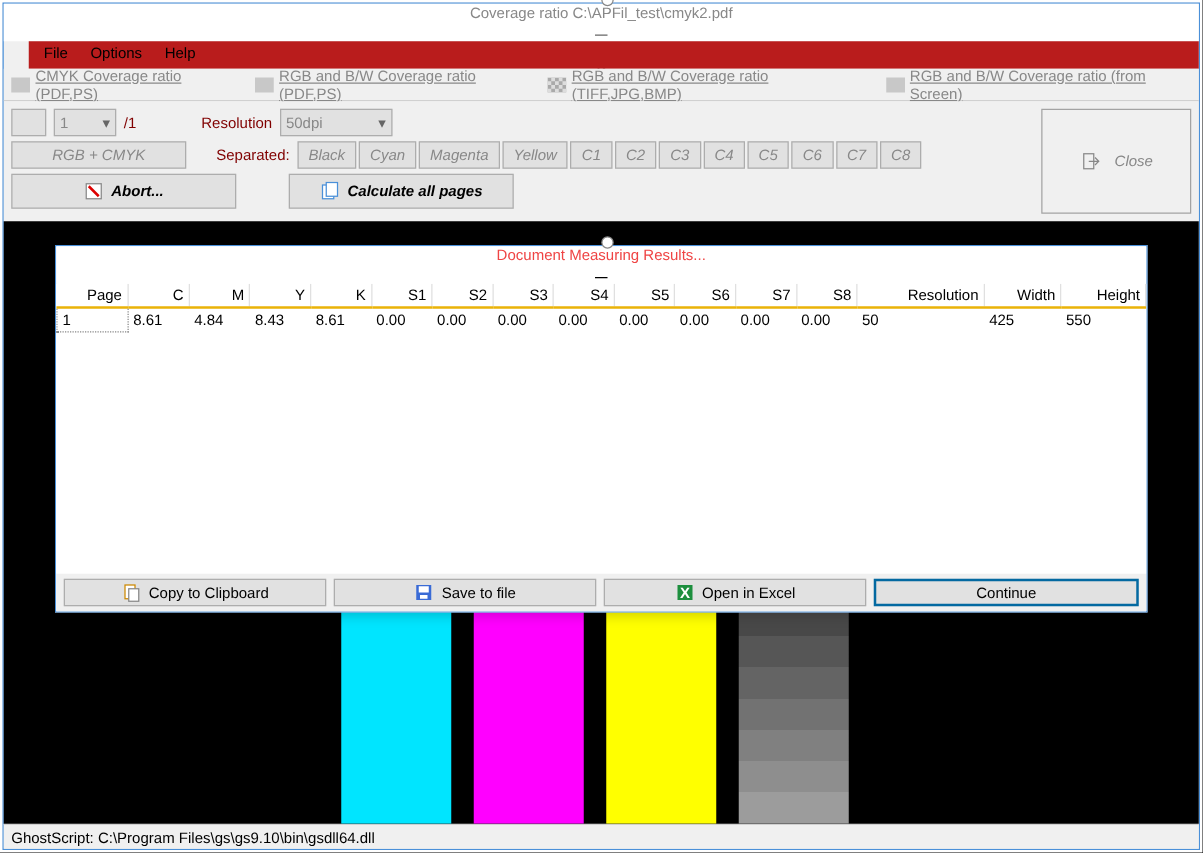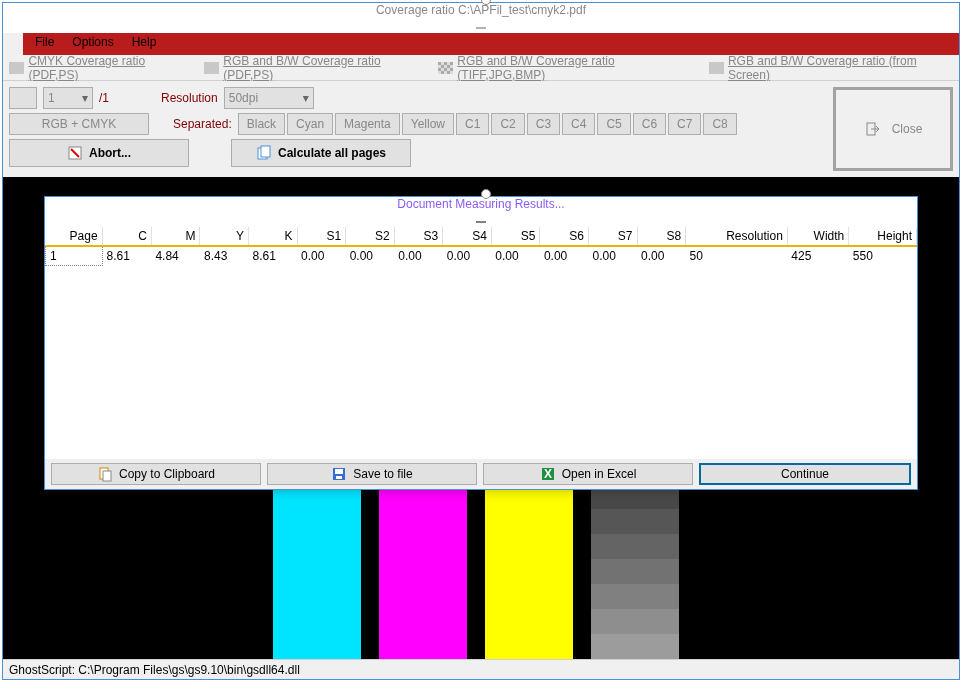--- a/index.html
+++ b/index.html
@@ -14,43 +14,43 @@
 .menubar { height: 22px; background: #b91c1c; display: flex; padding: 0 4px; gap: 2px; margin-left: 20px; }
 .menubar .menuitem { padding: 2px 8px; color: #000; }
 
 .tabstrip { height: 26px; background: #f0f0f0; display: flex; align-items: center; padding: 0 6px; gap: 12px; border-bottom: 1px solid #d0d0d0; }
 .tabstrip .tab { display: flex; align-items: center; gap: 4px; color: #888; text-decoration: underline; }
 .tabstrip .tab .swatch { width: 16px; height: 12px; background: #c8c8c8; }
 
 .toolbar-area { background: #f0f0f0; padding: 6px; display: flex; }
 .toolbar-left { flex: 1; }
 .row { display: flex; align-items: center; gap: 6px; margin-bottom: 4px; }
-.btn { background: #e1e1e1; border: 1px solid #adadad; height: 22px; padding: 0 8px; display: inline-flex; align-items: center; justify-content: center; color: #000; }
+.btn { background: #e1e1e1; border: 1px solid #adadad; height: 22px; padding: 0 8px; display: inline-flex; align-items: center; justify-content: center; color: #000; font-style: italic; }
 .btn.disabled { color: #888; background: #e1e1e1; }
 .btn.big { height: 28px; width: 180px; font-weight: normal; gap: 6px; }
 .label { color: #800000; }
 .combo { background: #e1e1e1; border: 1px solid #adadad; height: 22px; padding: 0 4px; display: inline-flex; align-items: center; width: 90px; justify-content: space-between; color: #888; }
 .combo .chev { color: #666; }
-.close-box { width: 120px; display: flex; align-items: center; justify-content: center; border: 3px solid #a3a3a3; margin-left: 8px; }
+.close-box { width: 120px; display: flex; align-items: center; justify-content: center; border: 1px solid #a3a3a3; margin-left: 8px; }
 .close-box .btn { border: none; background: transparent; width: 100%; height: 52px; gap: 12px; color: #888; }
 
 .preview { flex: 1; background: #000; position: relative; overflow: hidden; }
 .swatches { position: absolute; bottom: 0; left: 270px; display: flex; gap: 18px; }
 .swatches .col { width: 88px; height: 200px; }
 .col.cyan { background: #00e5ff; }
 .col.magenta { background: #ff00ff; }
 .col.yellow { background: #ffff00; }
 .col.gray { background: linear-gradient(to bottom, #3a3a3a 0%, #3a3a3a 12.5%, #484848 12.5%, #484848 25%, #565656 25%, #565656 37.5%, #646464 37.5%, #646464 50%, #727272 50%, #727272 62.5%, #808080 62.5%, #808080 75%, #8e8e8e 75%, #8e8e8e 87.5%, #9c9c9c 87.5%); }
 
 .statusbar { height: 20px; background: #f0f0f0; padding: 0 6px; display: flex; align-items: center; border-top: 1px solid #d0d0d0; }
 
 
 .dialog { position: absolute; left: 44px; top: 196px; width: 874px; height: 294px; background: #fff; border: 1px solid #4a90d9; box-shadow: 0 2px 10px rgba(0,0,0,0.2); display: flex; flex-direction: column; }
 .dialog .titlebar { background: #fff; }
-.dialog .titlebar .title { color: #8b5cf6; }
+.dialog .titlebar .title { color: #ef4444; }
 .dialog-body { flex: 1; background: #fff; display: flex; flex-direction: column; }
 .table-wrap { flex: 1; overflow: auto; background: #fff; }
 table { width: 100%; border-collapse: collapse; }
 th { text-align: right; font-weight: normal; padding: 2px 4px; border-right: 1px solid #e0e0e0; border-bottom: 2px solid #eab308; background: #fff; }
 td { padding: 2px 4px; }
 td.firstcell { border: 1px dotted #888; }
 .dialog-buttons { height: 30px; display: flex; gap: 6px; padding: 4px 6px; background: #f0f0f0; }
 .dialog-buttons .dbtn { flex: 1; border: 1px solid #adadad; background: #e1e1e1; display: flex; align-items: center; justify-content: center; gap: 6px; }
 .dialog-buttons .dbtn.primary { border: 2px solid #0369a1; background: #e1e1e1; }
 

